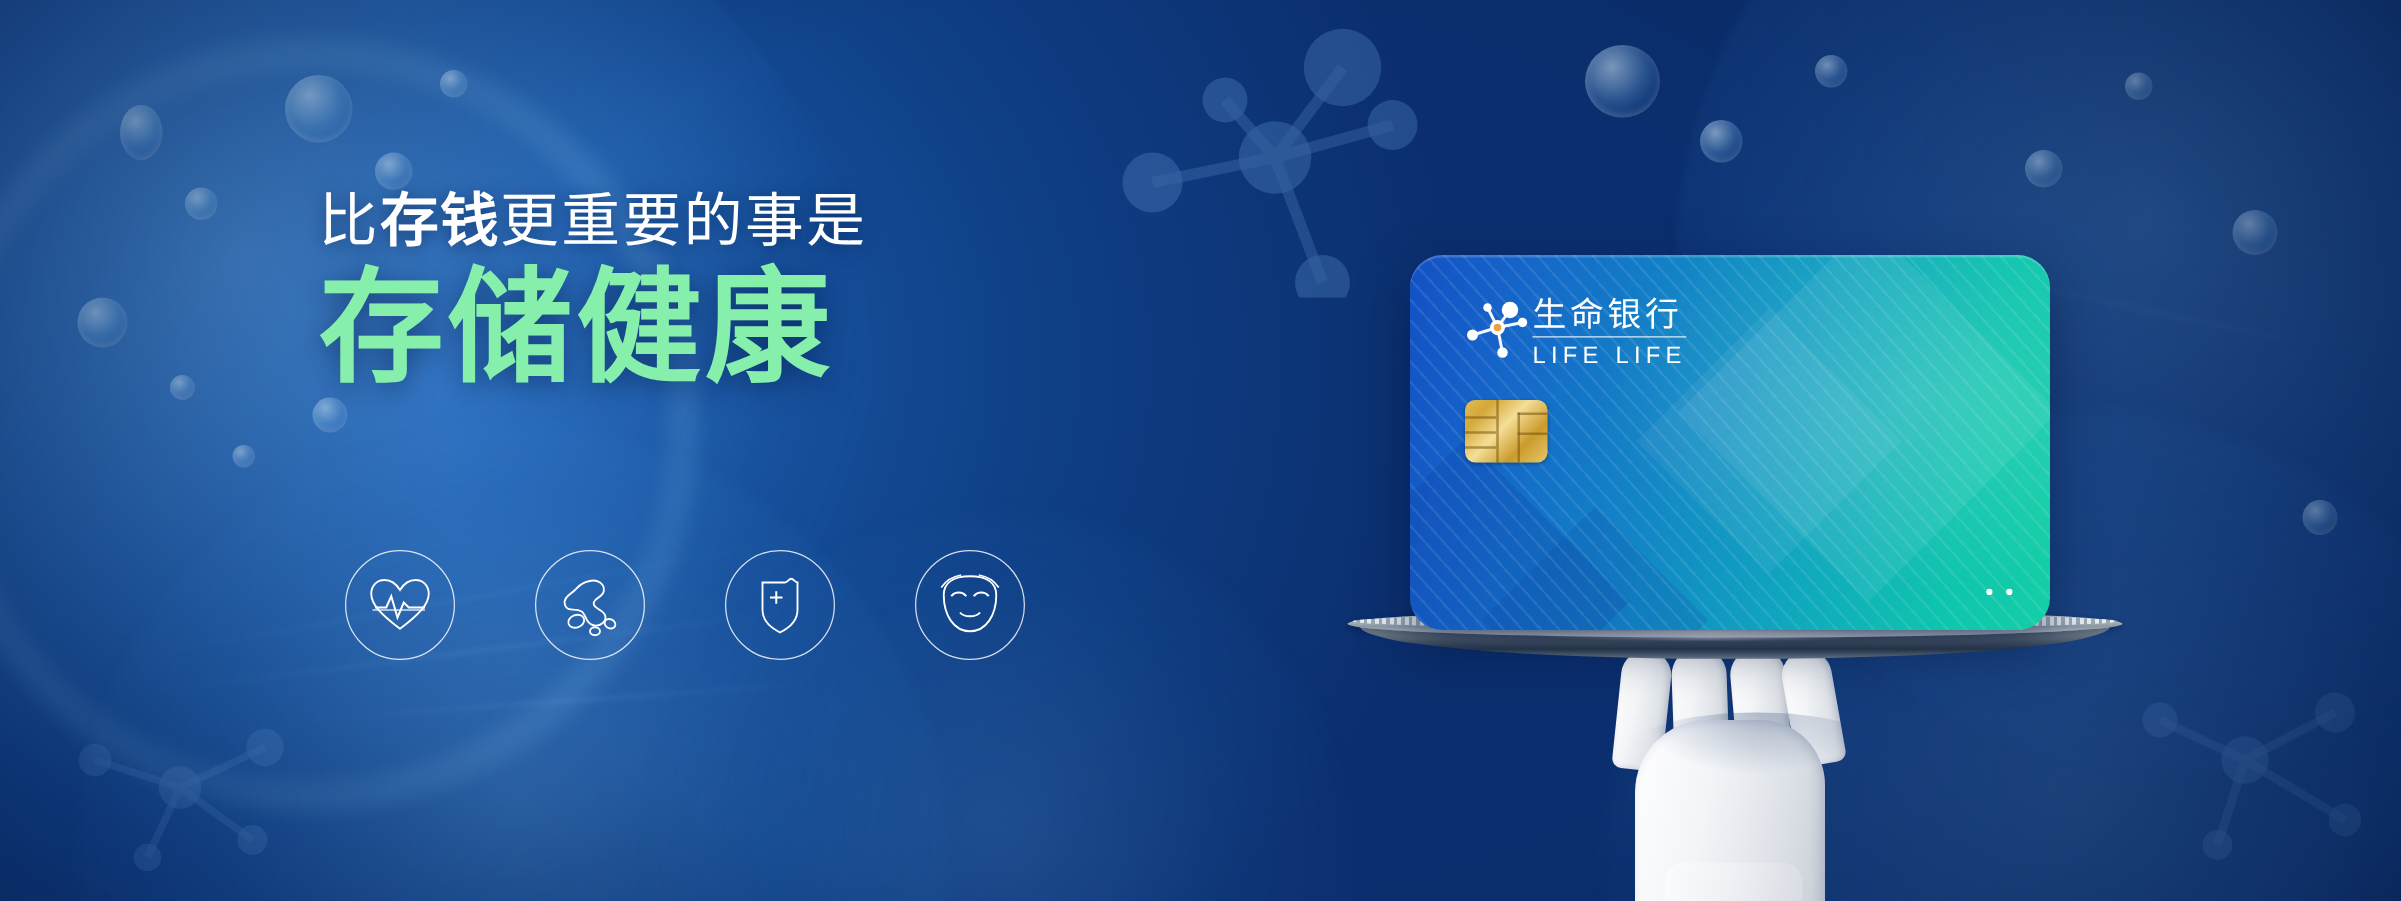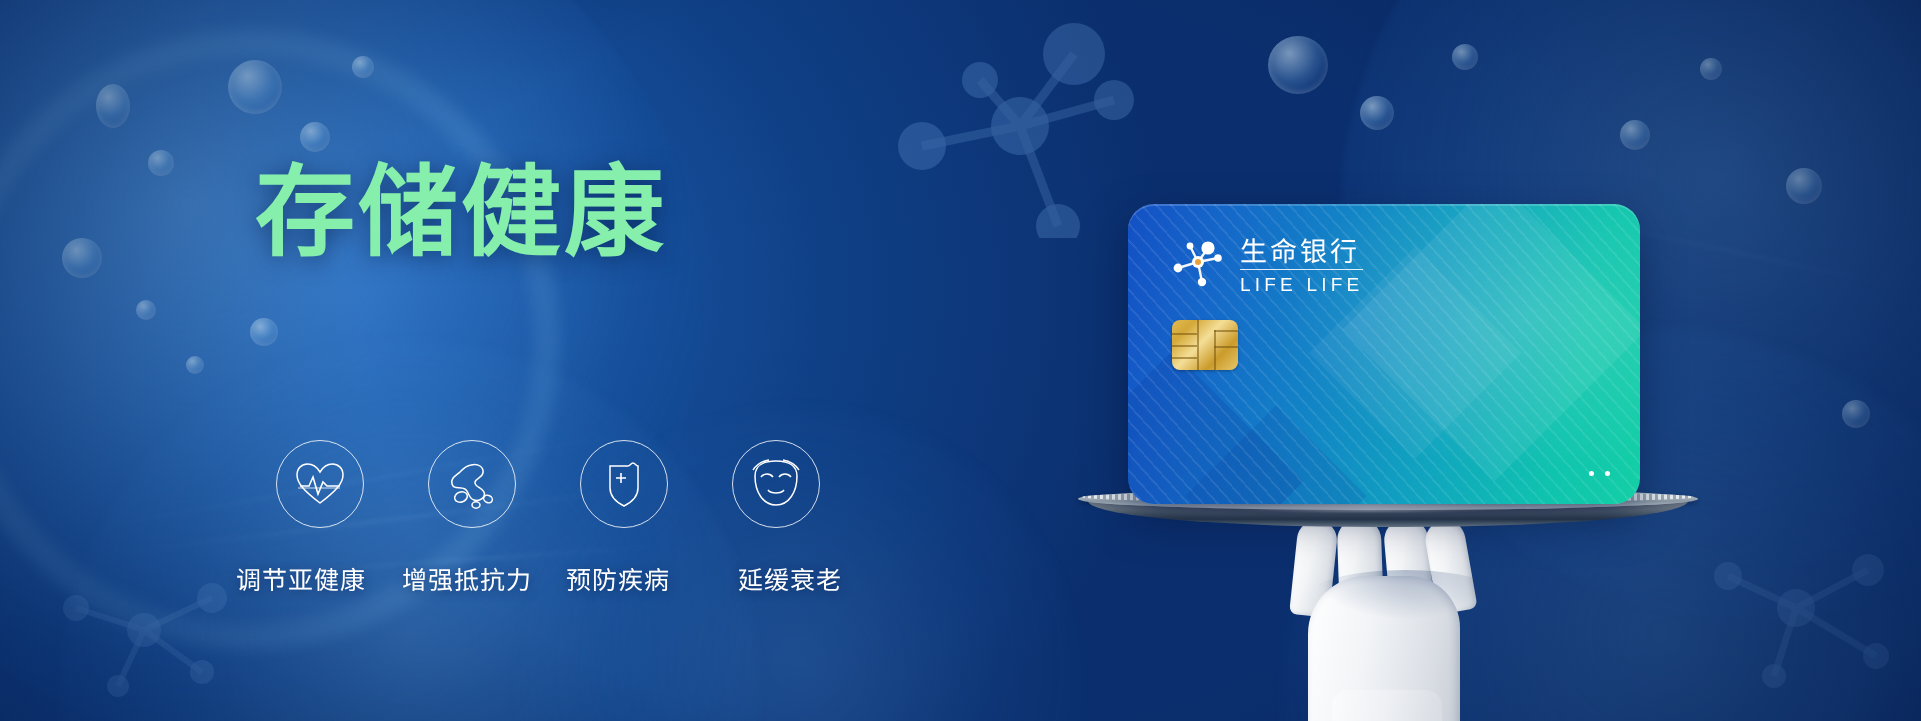--- a/index.html
+++ b/index.html
@@ -120,21 +120,21 @@
   .card-diamond{position:absolute;background:rgba(255,255,255,.07);transform:rotate(45deg);}
   .card-diamond.d1{width:215px;height:215px;right:38px;top:18px;}
   .card-diamond.d2{width:150px;height:150px;right:150px;top:74px;background:rgba(255,255,255,.055);}
   .card-diamond.d3{width:185px;height:185px;left:-48px;bottom:-70px;background:rgba(13,60,160,.22);}
   .card-diamond.d4{width:128px;height:128px;left:84px;bottom:-56px;background:rgba(13,60,160,.16);}
   .card-glow{
     position:absolute;inset:0;
     background:radial-gradient(ellipse 360px 220px at 78% 38%, rgba(255,255,255,.13), rgba(255,255,255,0) 70%);
   }
 
-  .card-logo{position:absolute;left:40px;top:32px;display:flex;align-items:flex-start;gap:14px;}
+  .card-logo{position:absolute;left:40px;top:32px;display:flex;align-items:flex-start;}
   .logo-mark{width:58px;height:52px;flex:none;}
   .logo-text{padding-top:2px;}
   .logo-cn{
     color:#fff;font-size:27px;letter-spacing:3px;line-height:1.05;font-weight:400;
     border-bottom:1.4px solid rgba(255,255,255,.85);padding-bottom:3px;
   }
   .logo-en{color:#fff;font-size:19px;letter-spacing:4.2px;margin-top:4px;font-weight:400;}
 
   .chip{
     position:absolute;left:44px;top:116px;width:66px;height:50px;border-radius:8px;
@@ -293,20 +293,21 @@
         <circle cx="28" cy="46" r="14"></circle>
         <circle cx="168" cy="40" r="16"></circle>
       <circle cx="74" cy="146" r="12"></circle>
         <circle cx="176" cy="126" r="13"></circle>
     </g>
   </svg>
 
   <div class="bg-vignette"></div>
 
   <div class="copy">
+    <div class="kicker"><span>比</span><span class="strong">存钱</span><span>更重要的事是</span></div>
     <div class="headline">存储健康</div>
   </div>
 
   <div class="features">
     <div class="feature">
       <div class="ring">
         <svg width="56" height="50" viewBox="0 0 56 50" fill="none" stroke="#ffffff" stroke-width="1.5">
           <path d="M28 44 C12 32 5 24 5 16 C5 9 10 5 15.5 5 C20 5 25 8 28 13 C31 8 36 5 40.5 5 C46 5 51 9 51 16 C51 24 44 32 28 44 Z"></path>
           <path d="M8 27 h9 l4 -9 l5 17 l5 -12 l4 4 h13" stroke-width="1.6"></path>
           <path d="M6 29 h42" stroke-width="1.2" opacity=".8"></path>
@@ -338,26 +339,20 @@
           <path d="M12 19 C15 15 21 15 24 19" stroke-width="1.6"></path>
           <path d="M30 19 C33 15 39 15 42 19" stroke-width="1.6"></path>
           <path d="M19 32 C22 36 32 36 35 32" stroke-width="1.6"></path>
           <path d="M4 12 C8 6 14 3 20 2" stroke-width="1.4"></path>
           <path d="M50 12 C46 6 40 3 34 2" stroke-width="1.4"></path>
         </svg>
       </div>
     </div>
   </div>
 
-  <div class="feature-labels">
-    <div class="flabel l1">调节亚健康</div>
-    <div class="flabel l2">增强抵抗力</div>
-    <div class="flabel l3">预防疾病</div>
-    <div class="flabel l4">延缓衰老</div>
-  </div>
 
   <div class="hand">
     <div class="finger f1"></div>
     <div class="finger f2"></div>
     <div class="finger f3"></div>
     <div class="finger f4"></div>
     <div class="palm"></div>
     <div class="wrist"></div>
     <div class="glove-shadow"></div>
   </div>

